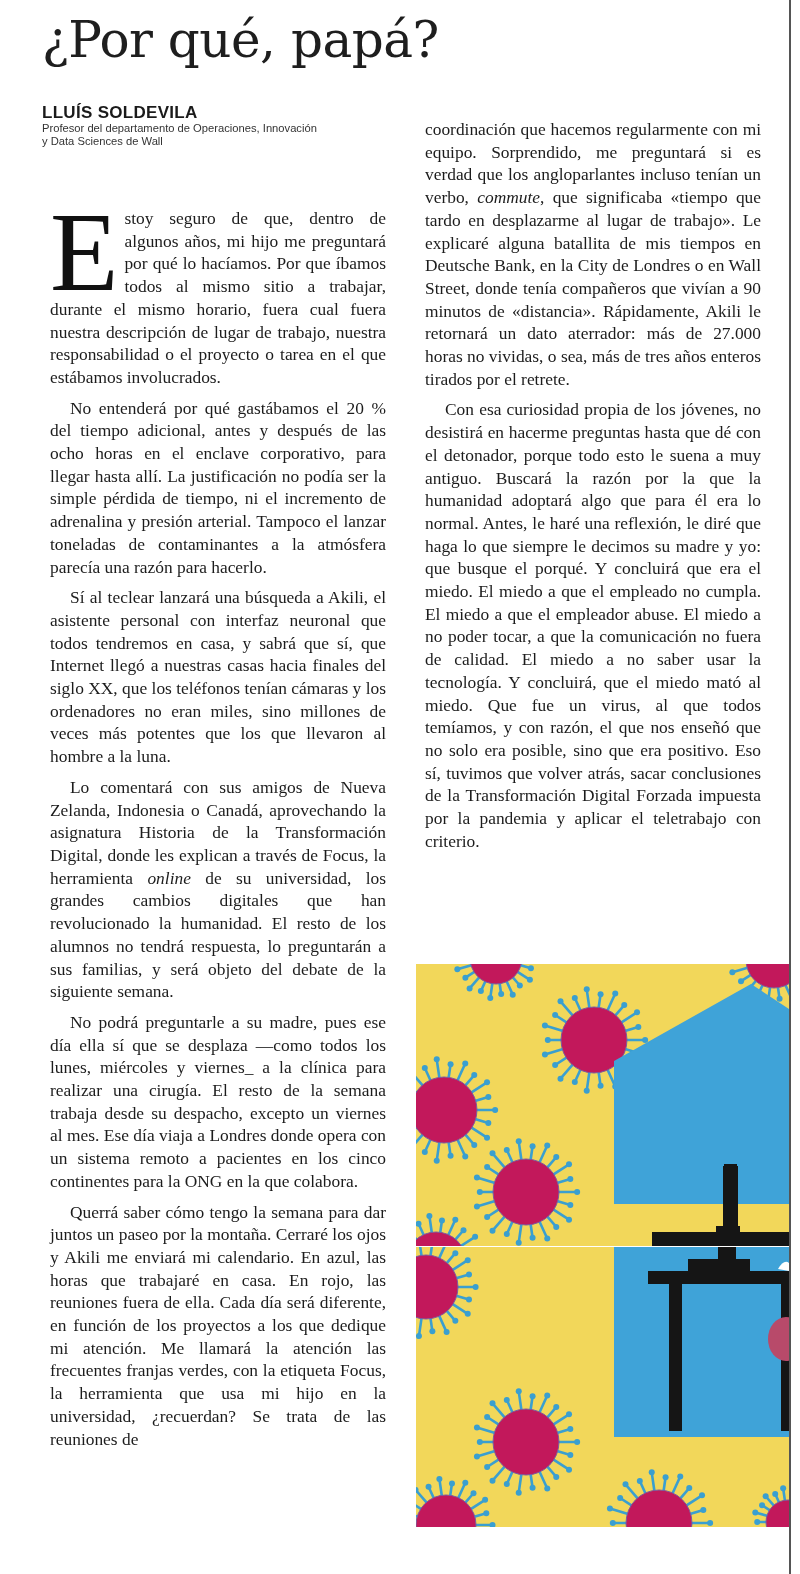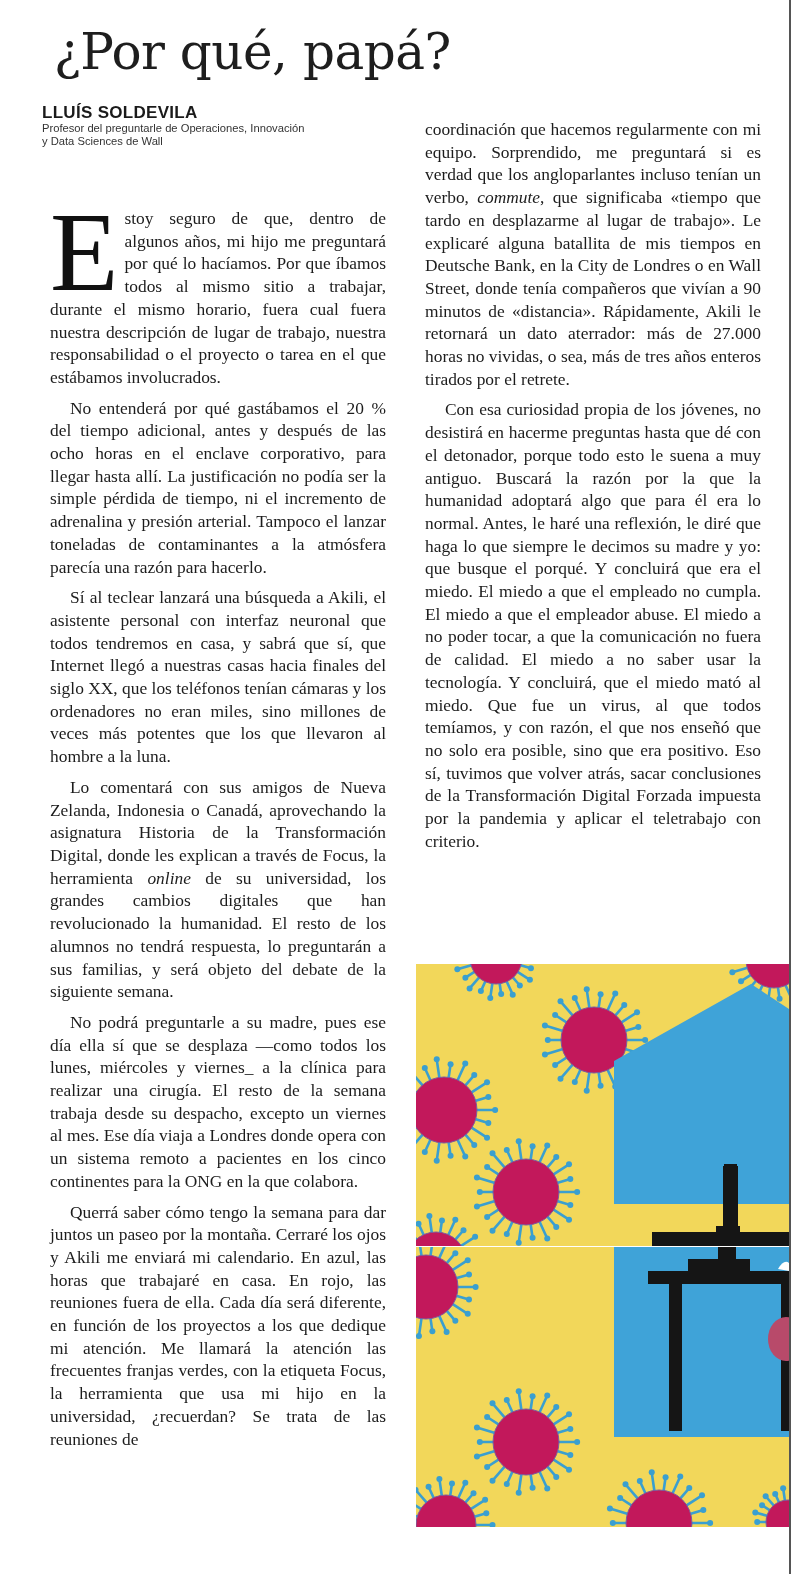--- a/index.html
+++ b/index.html
@@ -3,21 +3,21 @@
 <meta charset="utf-8">
 <style>
   html, body { margin: 0; padding: 0; background: #ffffff; }
   body { width: 800px; height: 1574px; position: relative; overflow: hidden; }
   .page { position: absolute; left: 0; top: 0; width: 800px; height: 1574px; background: #fff; }
   .edge-rule { position: absolute; left: 789px; top: 0; width: 2px; height: 1574px; background: #555; }
   .title {
     position: absolute; left: 42px; top: 10px;
     font-family: "DejaVu Serif", "Liberation Serif", serif;
     font-size: 50px; font-weight: normal; color: #1e1e1e; letter-spacing: -0.5px;
-    margin: 12px; line-height: 1.2;
+    margin: 0; line-height: 1.2;
   }
   .byline { position: absolute; left: 42px; top: 104px; width: 360px; }
   .author {
     font-family: "Liberation Sans", "DejaVu Sans", sans-serif; font-weight: bold;
     font-size: 17px; color: #1a1a1a; letter-spacing: 0.3px; line-height: 18px;
   }
   .affil {
     font-family: "Liberation Sans", "DejaVu Sans", sans-serif;
     font-size: 11.2px; color: #333; line-height: 13px;
   }
@@ -44,21 +44,21 @@
 </head>
 <body>
 
 <div class="page">
   <div class="edge-rule"></div>
 
   <h1 class="title">¿Por qué, papá?</h1>
 
   <div class="byline">
     <div class="author">LLUÍS SOLDEVILA</div>
-    <div class="affil">Profesor del preguntarle de Operaciones, Innovación</div>
+    <div class="affil">Profesor del departamento de Operaciones, Innovación</div>
     <div class="affil">y Data Sciences de Wall</div>
   </div>
 
   <div class="col col-left">
     <p class="first"><span class="dropcap">E</span><span>stoy seguro de que, dentro de algunos años, mi hijo me preguntará por qué lo hacíamos. Por que íbamos todos al mismo sitio a trabajar, durante el mismo horario, fuera cual fuera nuestra descripción de lugar de trabajo, nuestra responsabilidad o el proyecto o tarea en el que estábamos involucrados.</span></p>
     <p>No entenderá por qué gastábamos el 20 % del tiempo adicional, antes y después de las ocho horas en el enclave corporativo, para llegar hasta allí. La justificación no podía ser la simple pérdida de tiempo, ni el incremento de adrenalina y presión arterial. Tampoco el lanzar toneladas de contaminantes a la atmósfera parecía una razón para hacerlo.</p>
     <p>Sí al teclear lanzará una búsqueda a Akili, el asistente personal con interfaz neuronal que todos tendremos en casa, y sabrá que sí, que Internet llegó a nuestras casas hacia finales del siglo XX, que los teléfonos tenían cámaras y los ordenadores no eran miles, sino millones de veces más potentes que los que llevaron al hombre a la luna.</p>
     <p><span>Lo comentará con sus amigos de Nueva Zelanda, Indonesia o Canadá, aprovechando la asignatura Historia de la Transformación Digital, donde les explican a través de Focus, la herramienta </span><em>online</em><span> de su universidad, los grandes cambios digitales que han revolucionado la humanidad. El resto de los alumnos no tendrá respuesta, lo preguntarán a sus familias, y será objeto del debate de la siguiente semana.</span></p>
     <p>No podrá preguntarle a su madre, pues ese día ella sí que se desplaza —como todos los lunes, miércoles y viernes_ a la clínica para realizar una cirugía. El resto de la semana trabaja desde su despacho, excepto un viernes al mes. Ese día viaja a Londres donde opera con un sistema remoto a pacientes en los cinco continentes para la ONG en la que colabora.</p>
     <p>Querrá saber cómo tengo la semana para dar juntos un paseo por la montaña. Cerraré los ojos y Akili me enviará mi calendario. En azul, las horas que trabajaré en casa. En rojo, las reuniones fuera de ella. Cada día será diferente, en función de los proyectos a los que dedique mi atención. Me llamará la atención las frecuentes franjas verdes, con la etiqueta Focus, la herramienta que usa mi hijo en la universidad, ¿recuerdan? Se trata de las reuniones de</p>

